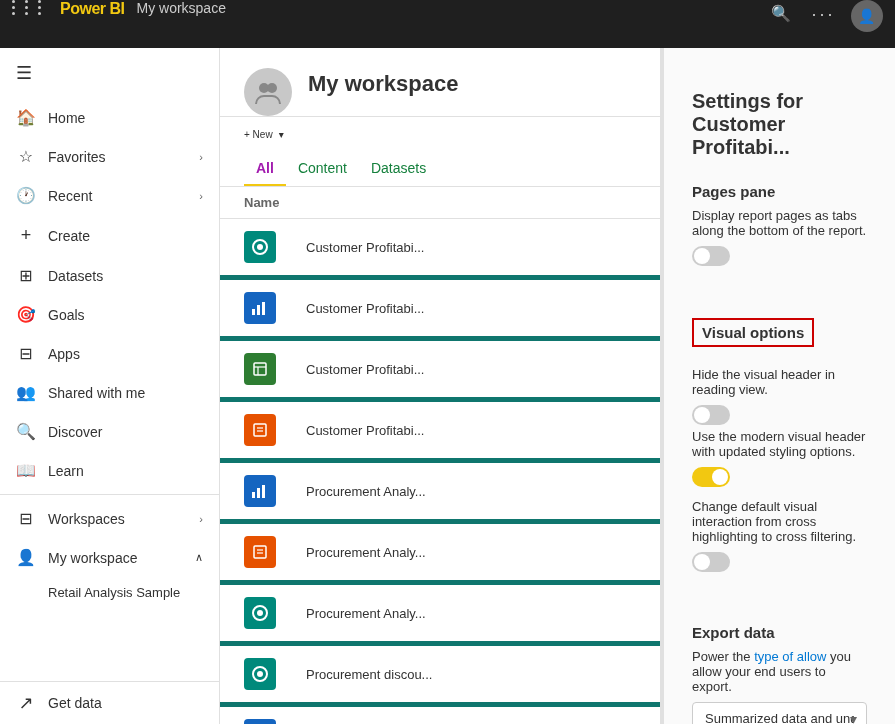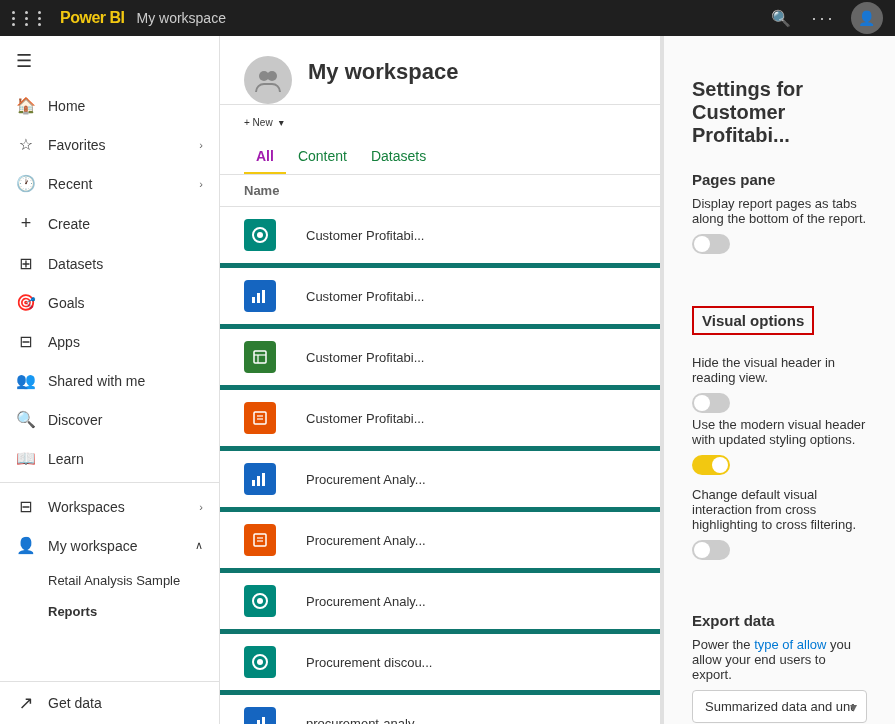--- a/index.html
+++ b/index.html
@@ -1,19 +1,19 @@
 <!DOCTYPE html>
 <html><head>
   <meta charset="utf-8">
   <style>
     * { box-sizing: border-box; margin: 0; padding: 0; }
     body { font-family: 'Segoe UI', Arial, sans-serif; font-size: 14px; background: #f3f2f1; display: flex; flex-direction: column; height: 724px; width: 895px; overflow: hidden; }
 
     
-    .topbar { background: #1f1f1f; color: #fff; height: 36px; display: flex; align-items: center; padding: 0 12px; gap: 12px; flex-shrink: 0; }
+    .topbar { background: #1f1f1f; color: #fff; height: 48px; display: flex; align-items: flex-start; padding: 0 12px; gap: 12px; flex-shrink: 0; }
     .topbar-grid { display: grid; grid-template-columns: 10px 10px 10px; gap: 3px; }
     .topbar-grid-dot { width: 3px; height: 3px; background: #ccc; border-radius: 50%; }
     .topbar-logo { font-weight: 700; font-size: 16px; color: #f2c811; letter-spacing: -0.5px; }
     .topbar-title { color: #ccc; font-size: 14px; }
     .topbar-spacer { flex: 1; }
     .topbar-icon { color: #ccc; font-size: 16px; cursor: pointer; padding: 4px; }
 
     
     .main-layout { display: flex; flex: 1; overflow: hidden; }
 
@@ -145,23 +145,20 @@
         <span class="sidebar-item-chevron">›</span>
       </div>
       <div class="sidebar-my-workspace">
         <span class="sidebar-item-icon">👤</span>
         <span class="sidebar-item-label">My workspace</span>
         <span class="chevron">∧</span>
       </div>
       <div class="sidebar-sub-item">
         <span>Retail Analysis Sample</span>
       </div>
-      <div class="sidebar-sub-item bold">
-        <span>Reports</span>
-      </div>
     </div>
 
     <div style="flex:1;"></div>
     <div class="sidebar-item" style="border-top:1px solid #e0e0e0;">
       <span class="sidebar-item-icon" style="font-size:18px;">↗</span>
       <span class="sidebar-item-label">Get data</span>
     </div>
   </div>
 
   <div class="content-area">

